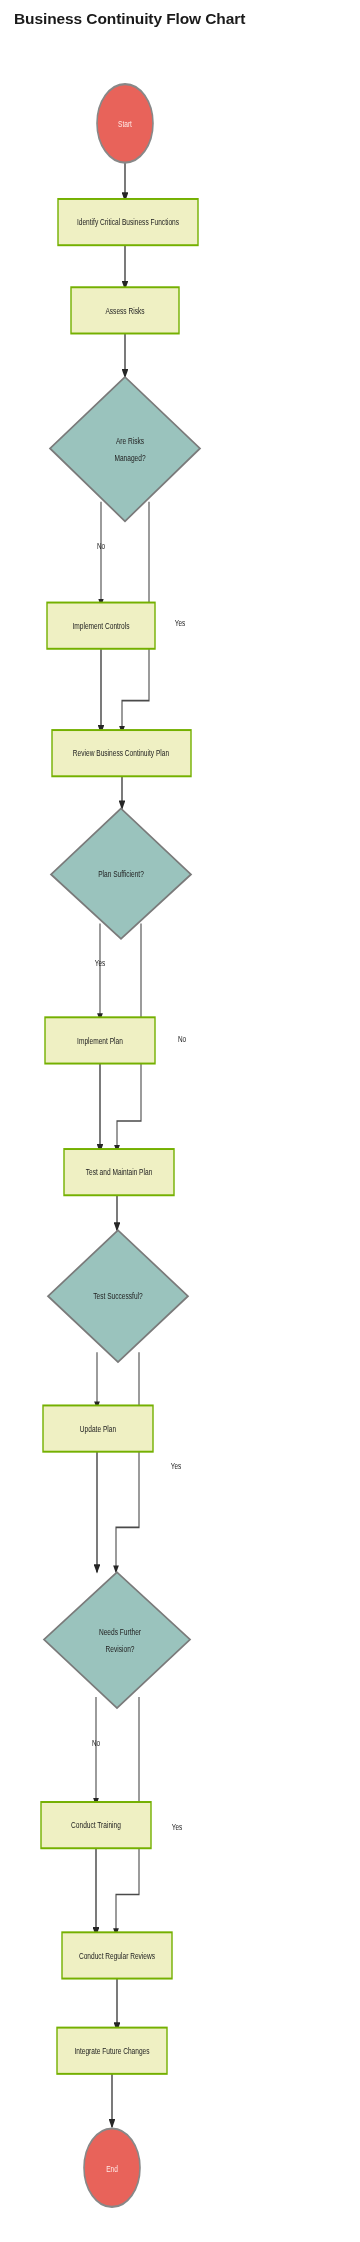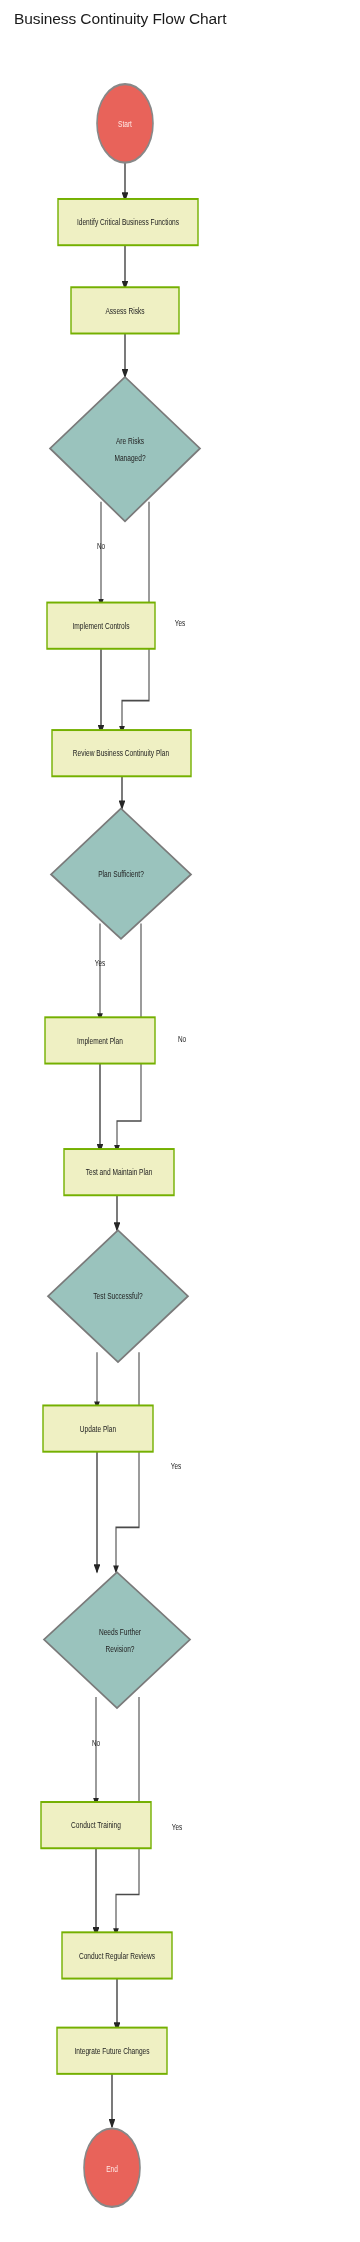--- a/index.html
+++ b/index.html
@@ -12,21 +12,21 @@
     height: 2242px;
     font-family: "Liberation Sans", sans-serif;
     position: relative;
     overflow: hidden;
   }
   #page-title {
     position: absolute;
     left: 14px;
     top: 10px;
     font-size: 15.5px;
-    font-weight: normal;
+    font-weight: bold;
     color: #1a1a1a;
     letter-spacing: -0.1px;
   }
   #flow-svg {
     position: absolute;
     left: 0;
     top: 0;
   }
   .node-label {
     font-family: "Liberation Sans", sans-serif;

